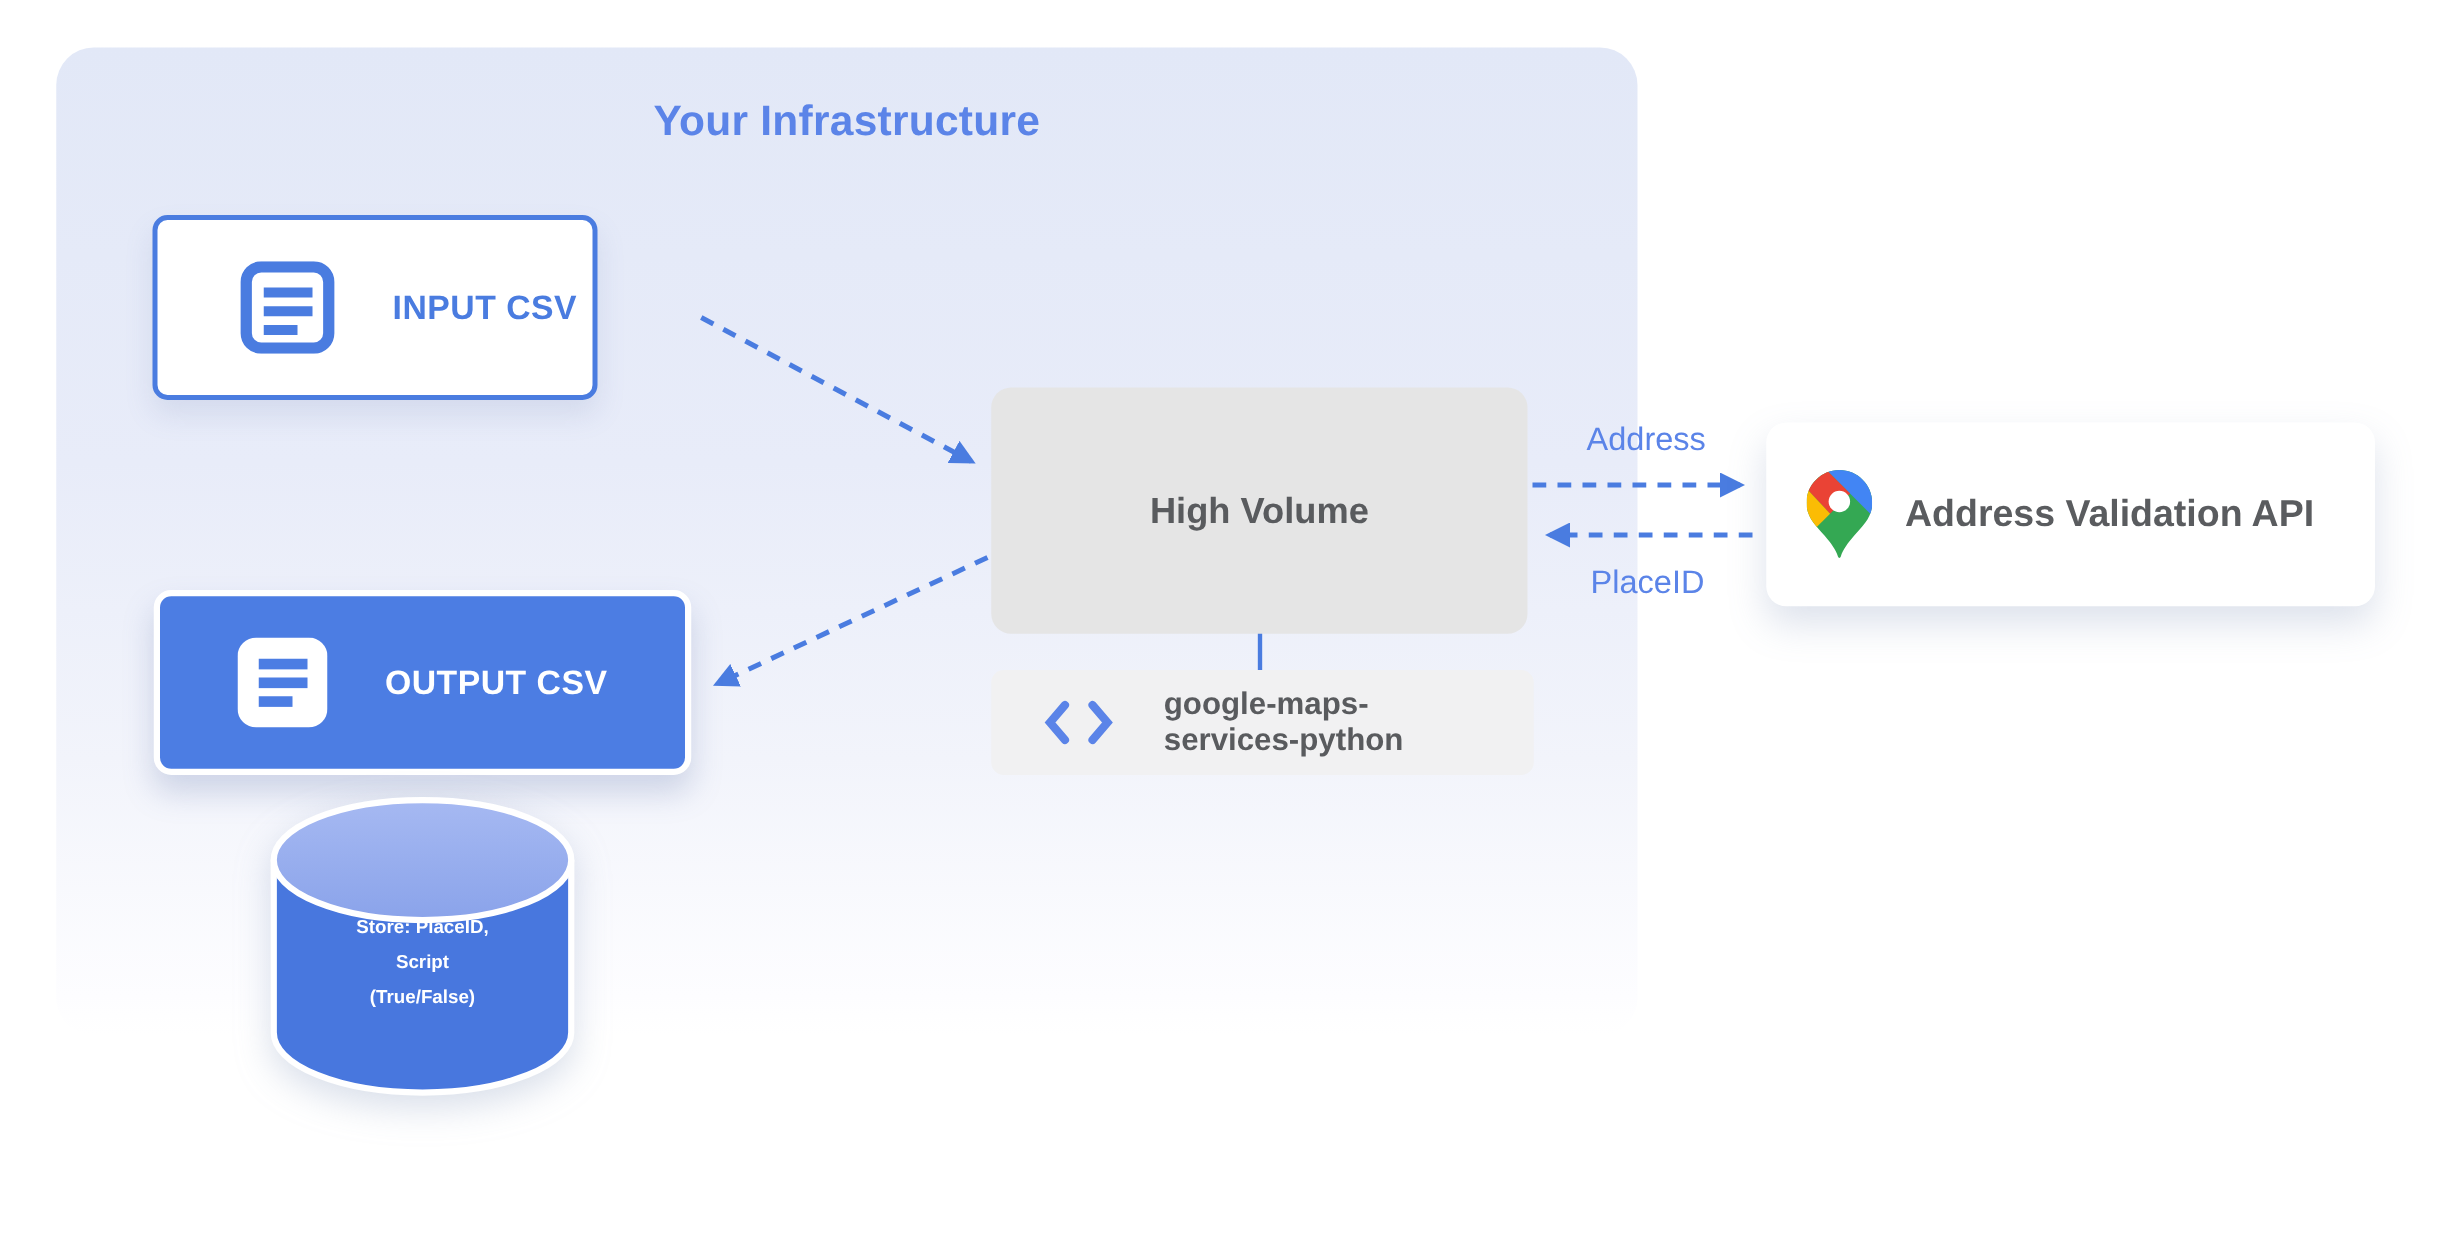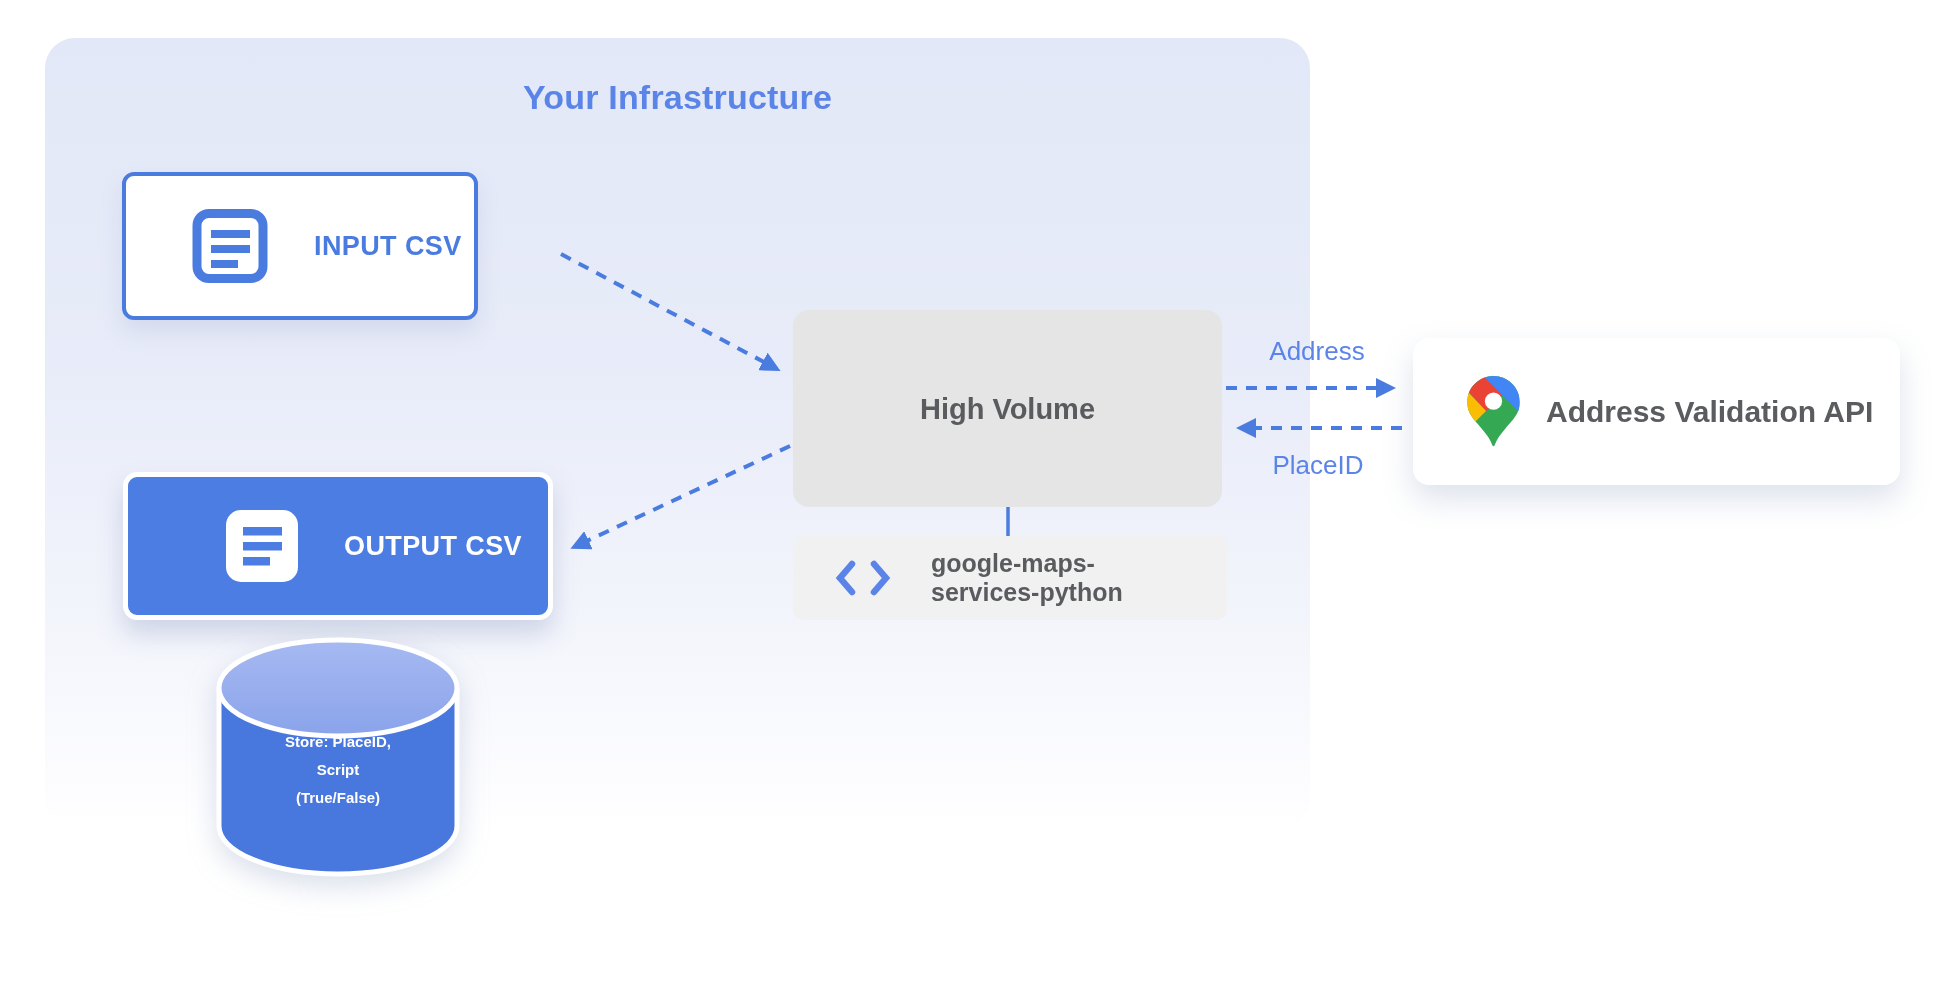--- a/index.html
+++ b/index.html
@@ -23,42 +23,42 @@
     left:122px;top:172px;width:356px;height:148px;
     background:#ffffff;border:4px solid #4a7ce0;border-radius:12px;
     box-shadow:0 12px 22px rgba(110,130,180,.16);
     padding-left:66px;gap:46px;
   }
   .input-box .lbl{color:#4a7ce0;font-size:27px;font-weight:700;letter-spacing:.4px;}
   .output-box{
     left:123px;top:472px;width:430px;height:148px;
     background:#4c7de3;border:5px solid #ffffff;border-radius:14px;
     box-shadow:0 14px 24px rgba(110,130,180,.28);
-    padding-left:98px;gap:46px;
+    padding-left:62px;gap:46px;
   }
   .output-box .lbl{color:#ffffff;font-size:27px;font-weight:700;letter-spacing:.4px;}
   .script-box{
     left:793px;top:310px;width:429px;height:197px;
     background:#e5e5e5;border-radius:16px;
     justify-content:center;text-align:center;
   }
   .script-box .txt{color:#595b5e;font-size:29px;font-weight:700;line-height:38px;}
   .script-box .txt span{display:block;}
   .library-box{
     left:793px;top:536px;width:434px;height:84px;
     background:#f1f1f2;border-radius:10px;
     padding-left:42px;gap:40px;
   }
   .library-box .txt{color:#595b5e;font-size:25px;font-weight:700;line-height:29px;text-align:left;}
   .library-box .txt span{display:block;}
   .api-card{
     left:1413px;top:338px;width:487px;height:147px;
     background:#ffffff;border-radius:16px;
     box-shadow:0 14px 30px rgba(120,140,180,.25);
-    padding-left:54px;gap:26px;text-align:center;
+    padding-left:32px;gap:26px;text-align:center;
   }
   .api-card .lbl{color:#5a5c5f;font-size:30px;font-weight:700;}
   
   .cyl-wrap{position:absolute;left:212px;top:630px;width:252px;height:252px;
     filter:drop-shadow(0 10px 14px rgba(120,140,180,.28));}
   .cyl-text{
     position:absolute;left:212px;top:728px;width:252px;text-align:center;
     color:#ffffff;font-size:15px;font-weight:700;line-height:28px;
   }
   .cyl-text span{display:block;}

